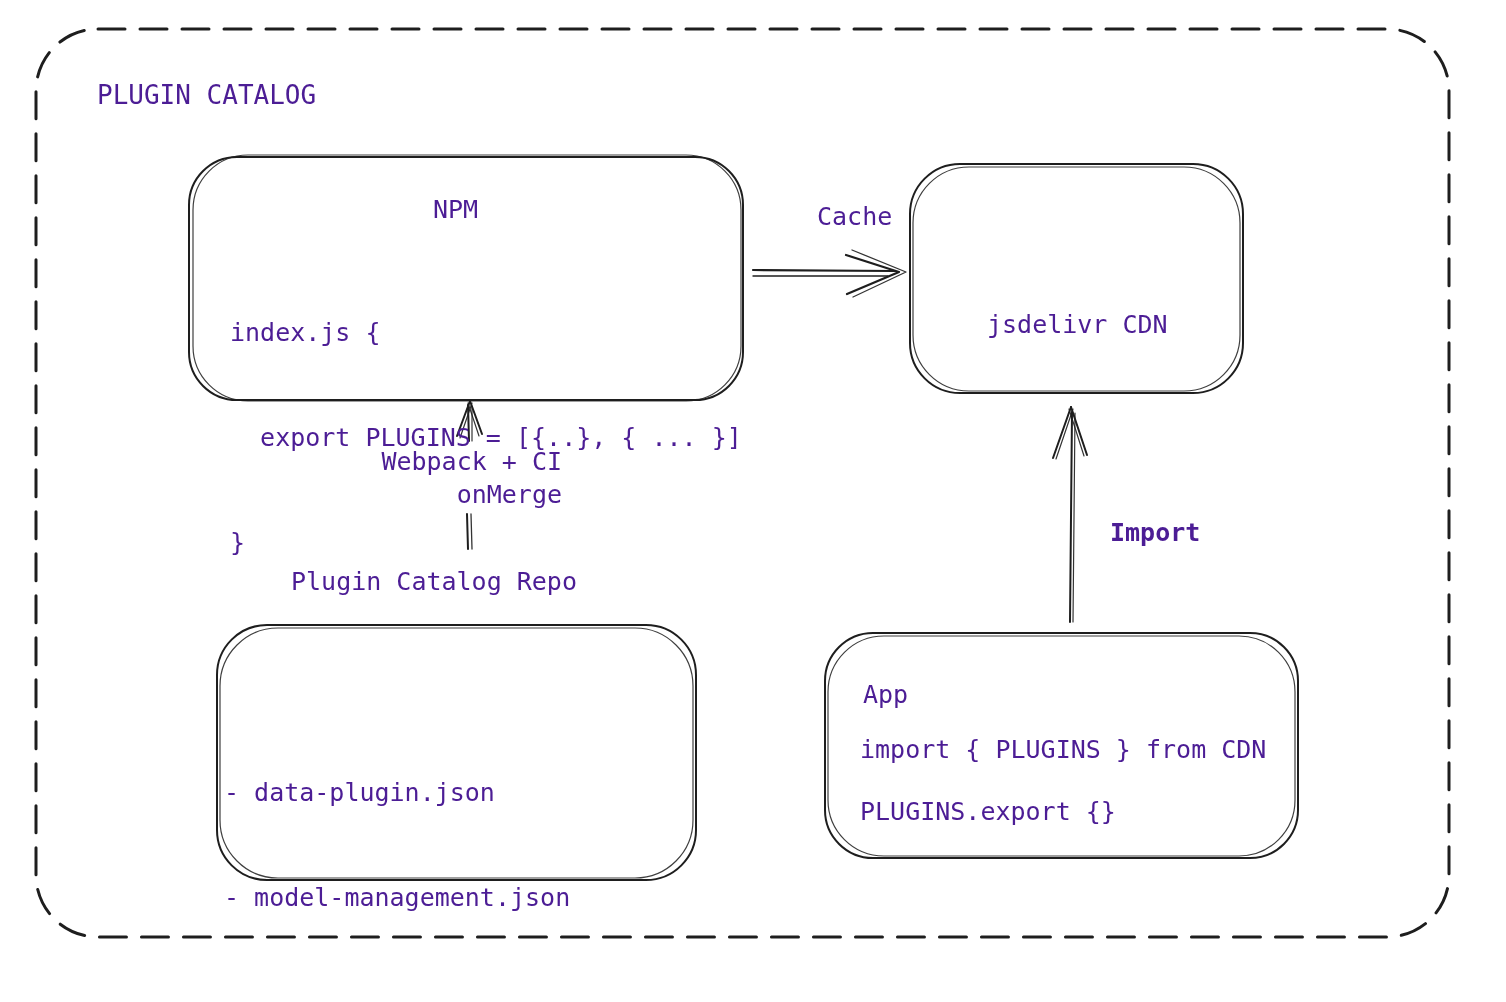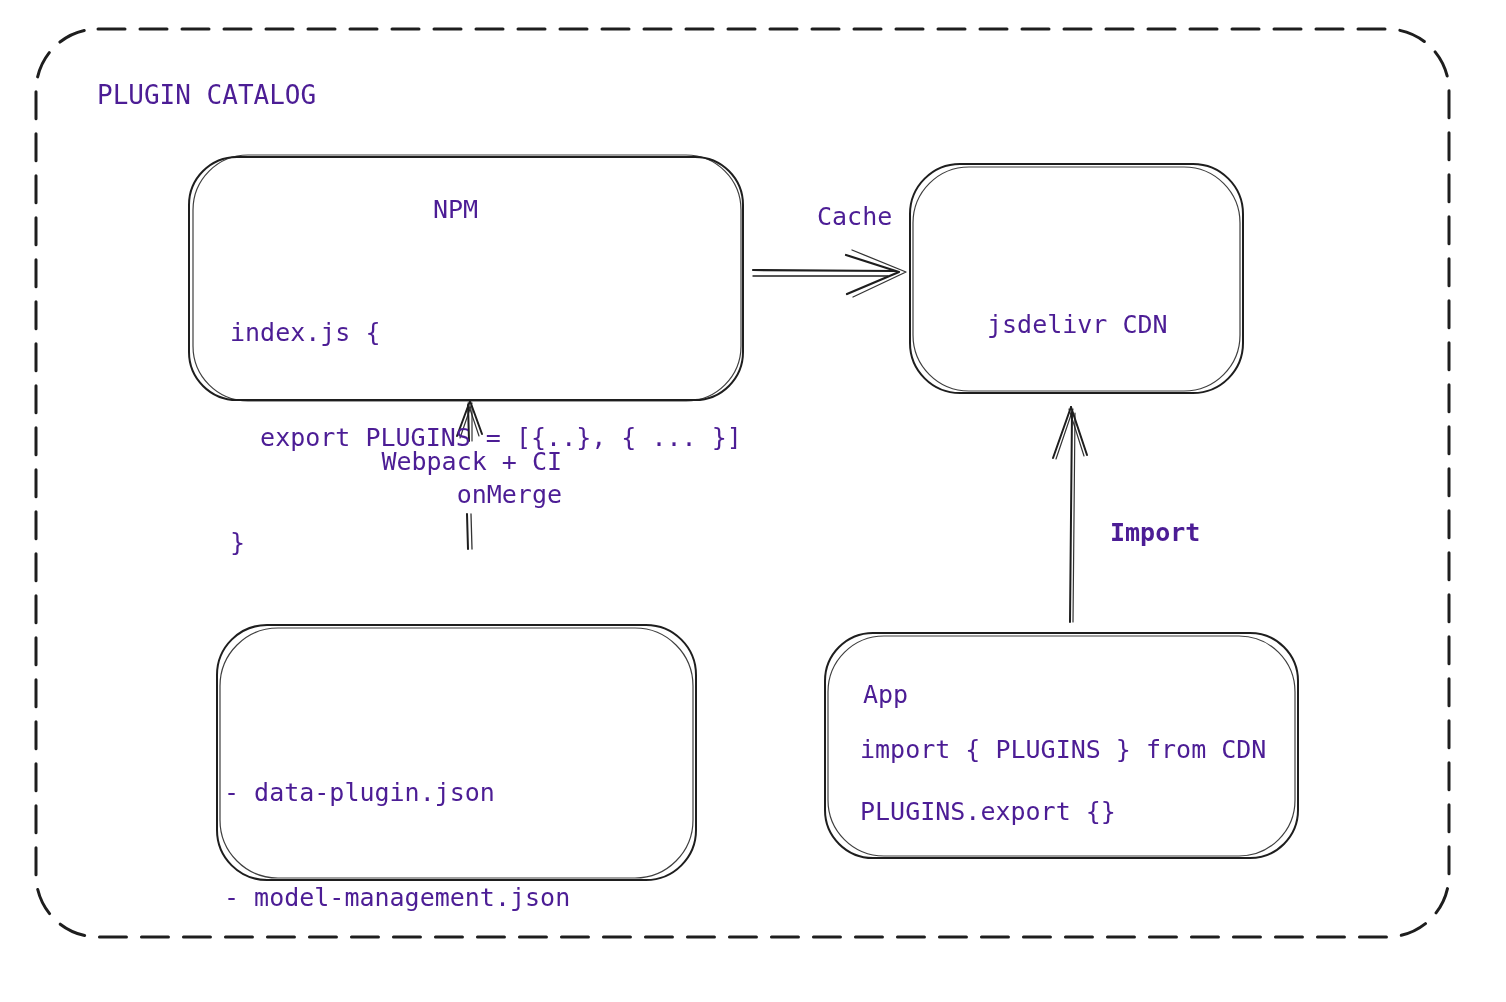--- a/index.html
+++ b/index.html
@@ -85,20 +85,21 @@
     <div>}</div>
   </div>
 
   <div class="t" style="left:789px; top:199px;margin-left:28px;">Cache</div>
 
   <div class="t" style="left:987px; top:259px;margin-top:48px;">jsdelivr CDN</div>
 
   <div class="t edge-label-multi" style="left:380px; top:445px;">Webpack + CI
 onMerge</div>
 
+  <div class="t" style="left:291px; top:564px;">Plugin Catalog Repo</div>
   <div class="t file-list" style="left:224px; top:705px;">
     <div>- data-plugin.json</div>
     <div>- model-management.json</div>
     <div>...</div>
   </div>
 
   <div class="t" style="left:863px; top:677px;">App</div>
   <div class="t" style="left:860px; top:732px;text-align:center;">import { PLUGINS } from CDN</div>
   <div class="t" style="left:860px; top:794px;">PLUGINS.export {}</div>
 

